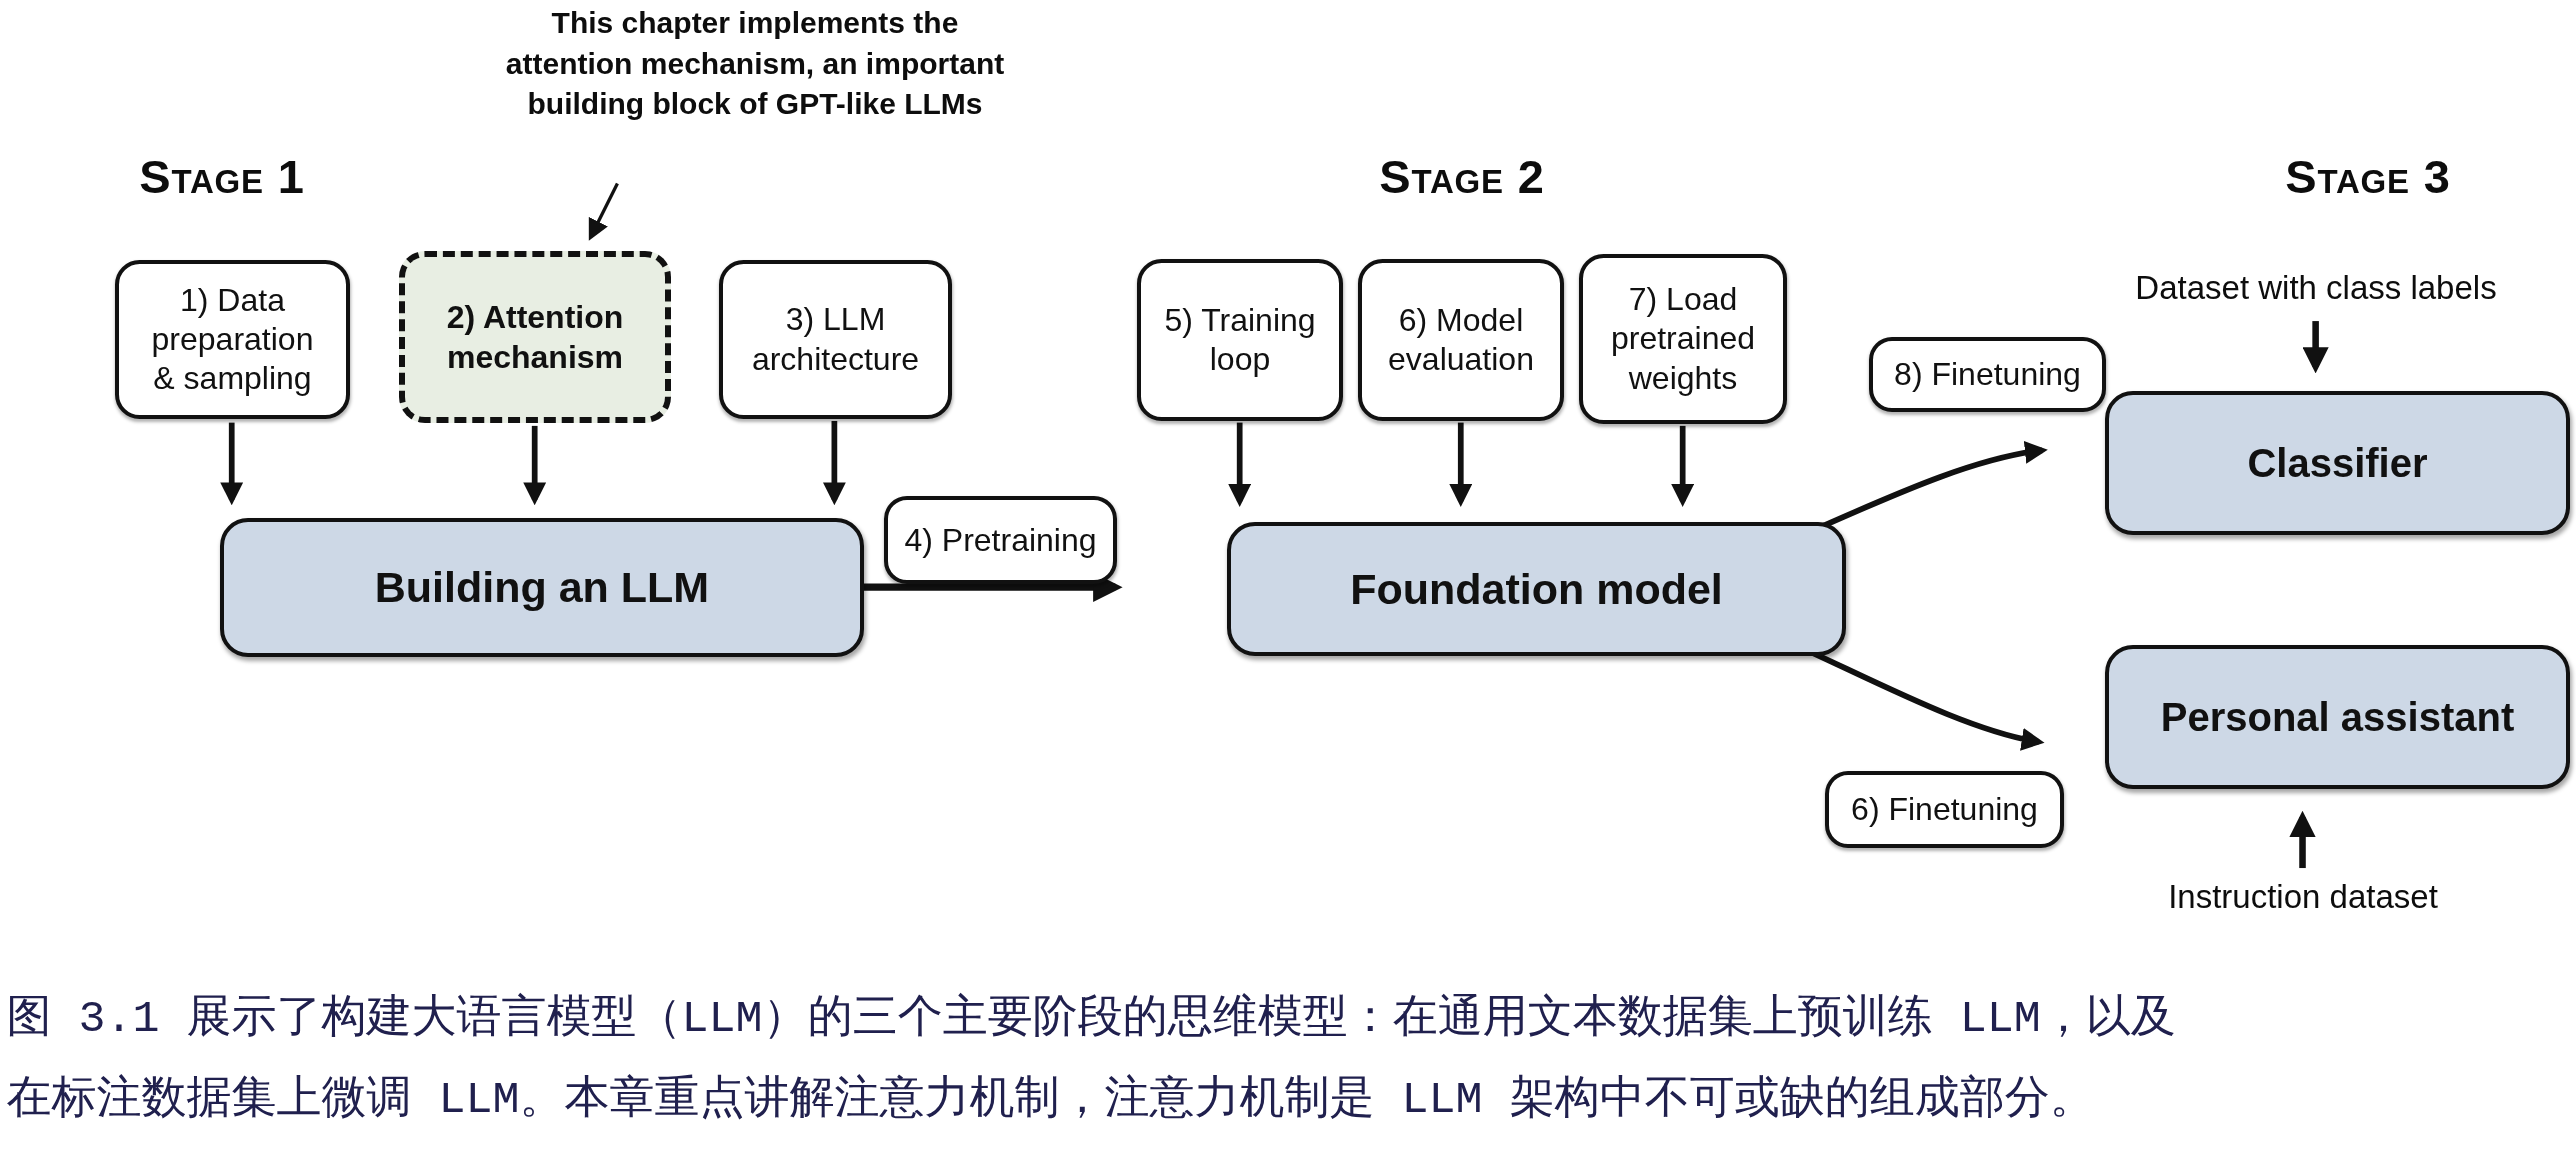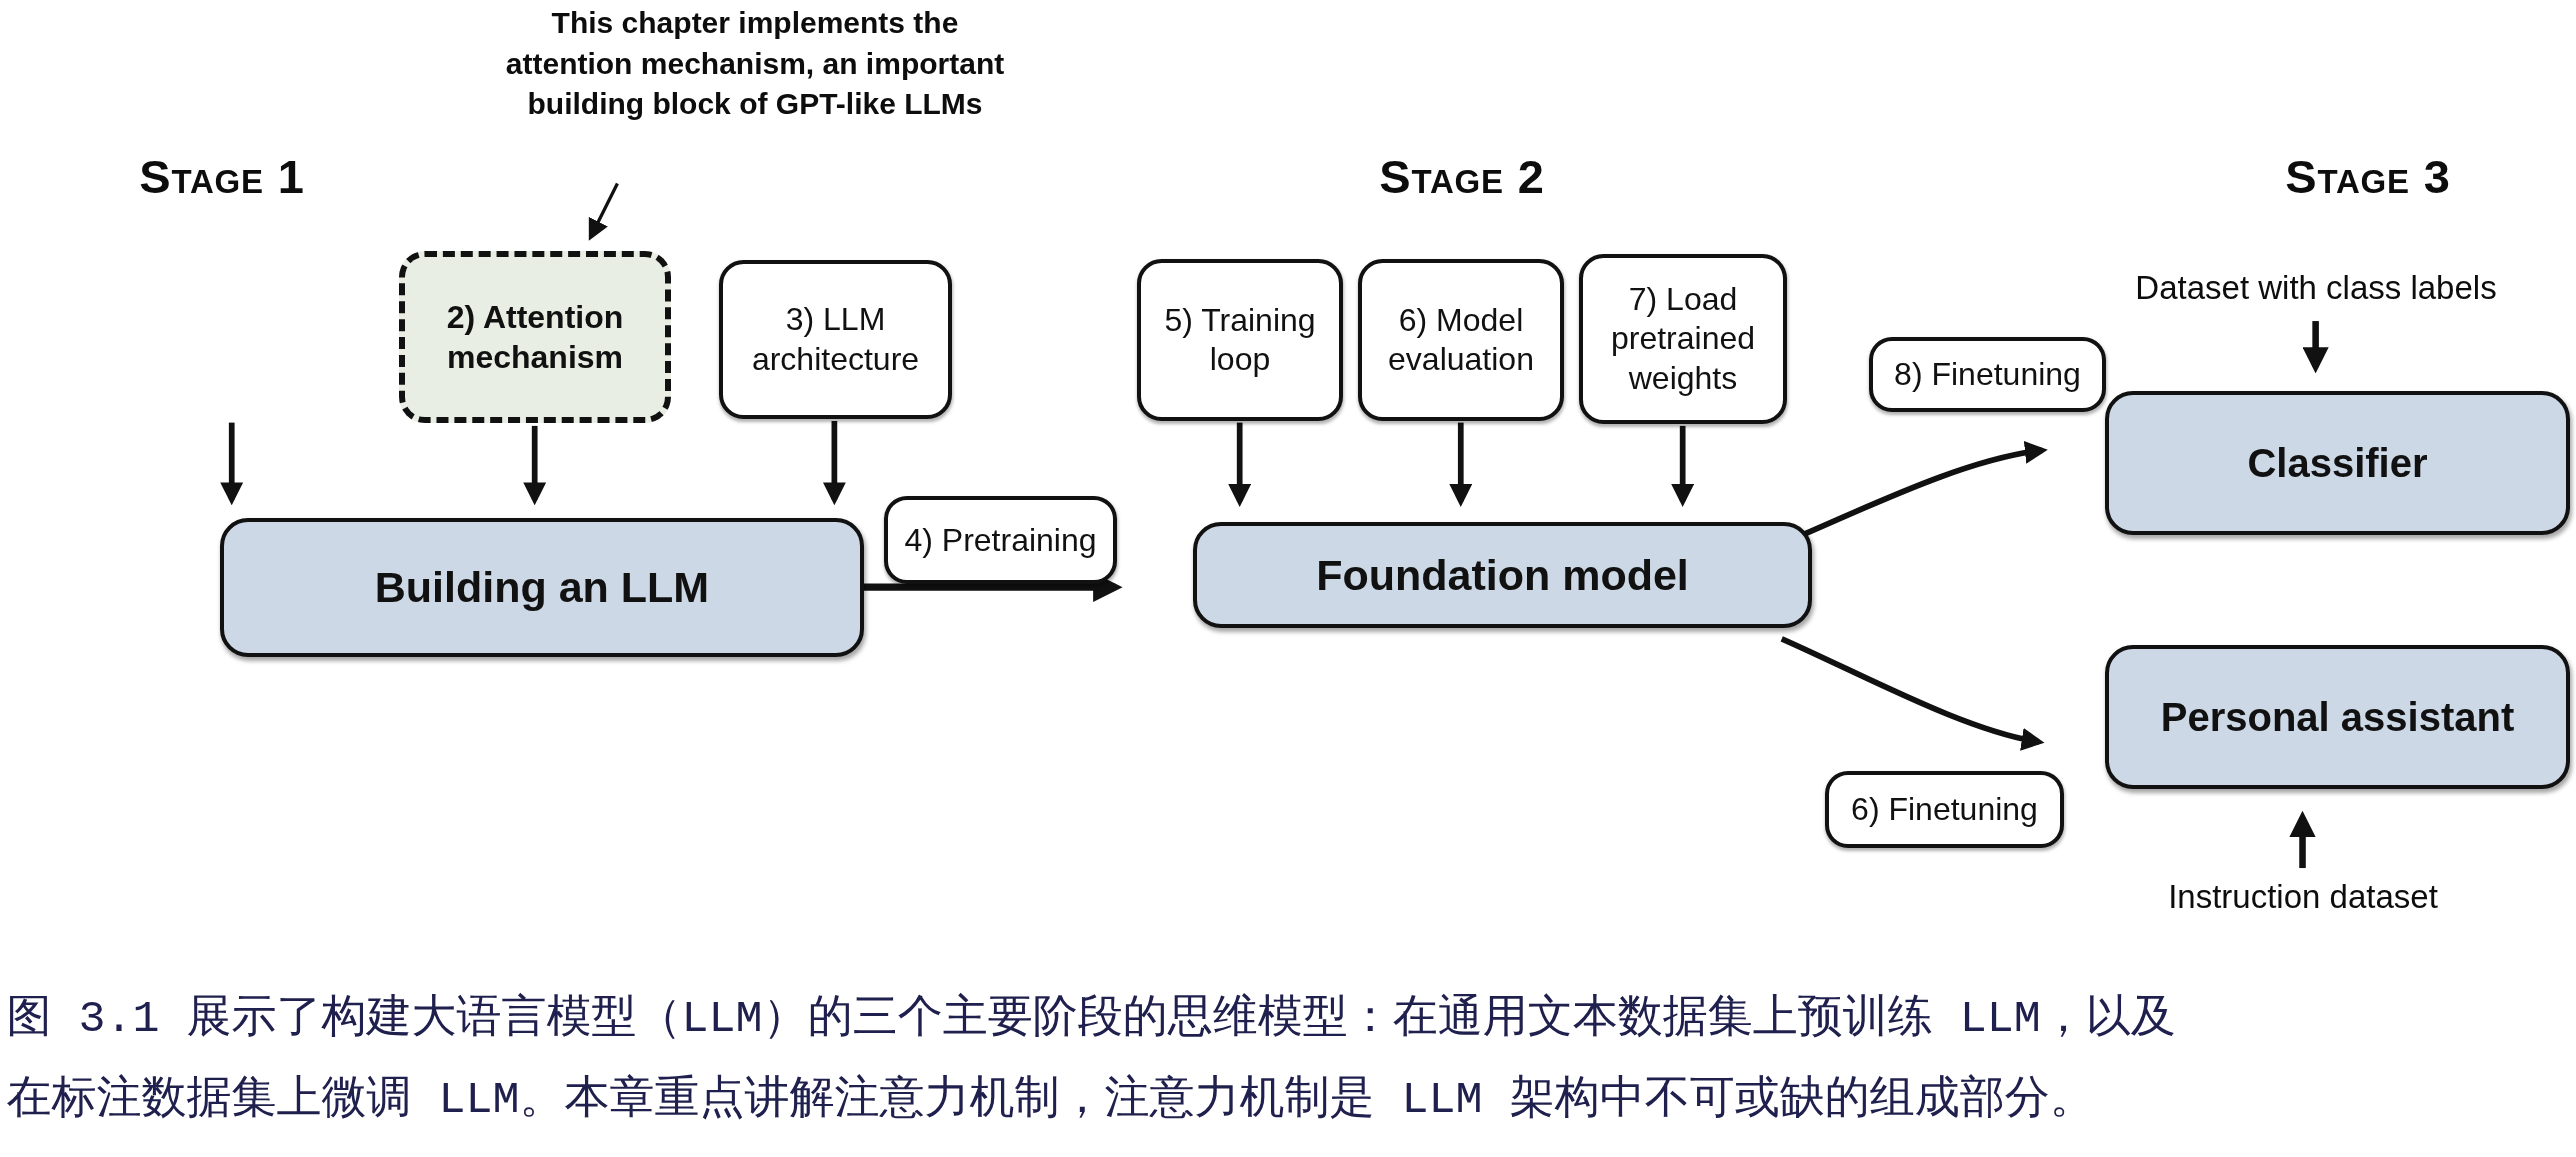--- a/index.html
+++ b/index.html
@@ -80,39 +80,42 @@
   </svg>
 
   <div class="annot">This chapter implements the
 attention mechanism, an important
 building block of GPT-like LLMs</div>
 
   <div class="stage" style="left:222px;top:149px;">Stage 1</div>
   <div class="stage" style="left:1462px;top:149px;">Stage 2</div>
   <div class="stage" style="left:2368px;top:149px;">Stage 3</div>
 
+  <div class="smallbox" style="left:115px;top:260px;width:235px;height:159px;">1) Data
+preparation
+&amp; sampling</div>
   <div class="greenbox" style="left:399px;top:251px;width:272px;height:172px;">2) Attention
 mechanism</div>
   <div class="smallbox" style="left:719px;top:260px;width:233px;height:159px;">3) LLM
 architecture</div>
 
   <div class="smallbox" style="left:1137px;top:259px;width:206px;height:162px;">5) Training
 loop</div>
   <div class="smallbox" style="left:1358px;top:259px;width:206px;height:162px;">6) Model
 evaluation</div>
   <div class="smallbox" style="left:1579px;top:254px;width:208px;height:170px;">7) Load
 pretrained
 weights</div>
 
   <div class="pill" style="left:884px;top:496px;width:233px;height:88px;">4) Pretraining</div>
   <div class="pill" style="left:1824px;top:337px;width:237px;height:75px;margin-left:45px;">8) Finetuning</div>
   <div class="pill" style="left:1825px;top:771px;width:239px;height:77px;">6) Finetuning</div>
 
   <div class="bigbox fs52" style="left:188px;top:518px;width:644px;height:139px;">Building an LLM</div>
-  <div class="bigbox fs52" style="left:1161px;top:522px;width:619px;height:106px;">Foundation model</div>
+  <div class="bigbox fs52" style="left:1195px;top:522px;width:619px;height:134px;">Foundation model</div>
   <div class="bigbox fs48" style="left:2073px;top:391px;width:465px;height:144px;">Classifier</div>
   <div class="bigbox fs48" style="left:2073px;top:645px;width:465px;height:144px;">Personal assistant</div>
 
   <div class="sidelabel" style="left:2316px;top:269px;">Dataset with class labels</div>
   <div class="sidelabel" style="left:2303px;top:878px;">Instruction dataset</div>
 
   <div class="caption">图 3.1 展示了构建大语言模型（LLM）的三个主要阶段的思维模型：在通用文本数据集上预训练 LLM，以及
 在标注数据集上微调 LLM。本章重点讲解注意力机制，注意力机制是 LLM 架构中不可或缺的组成部分。</div>
 
 </div>

